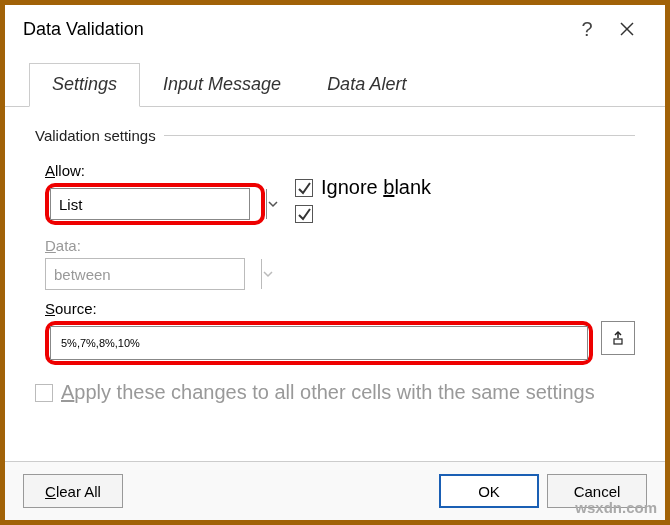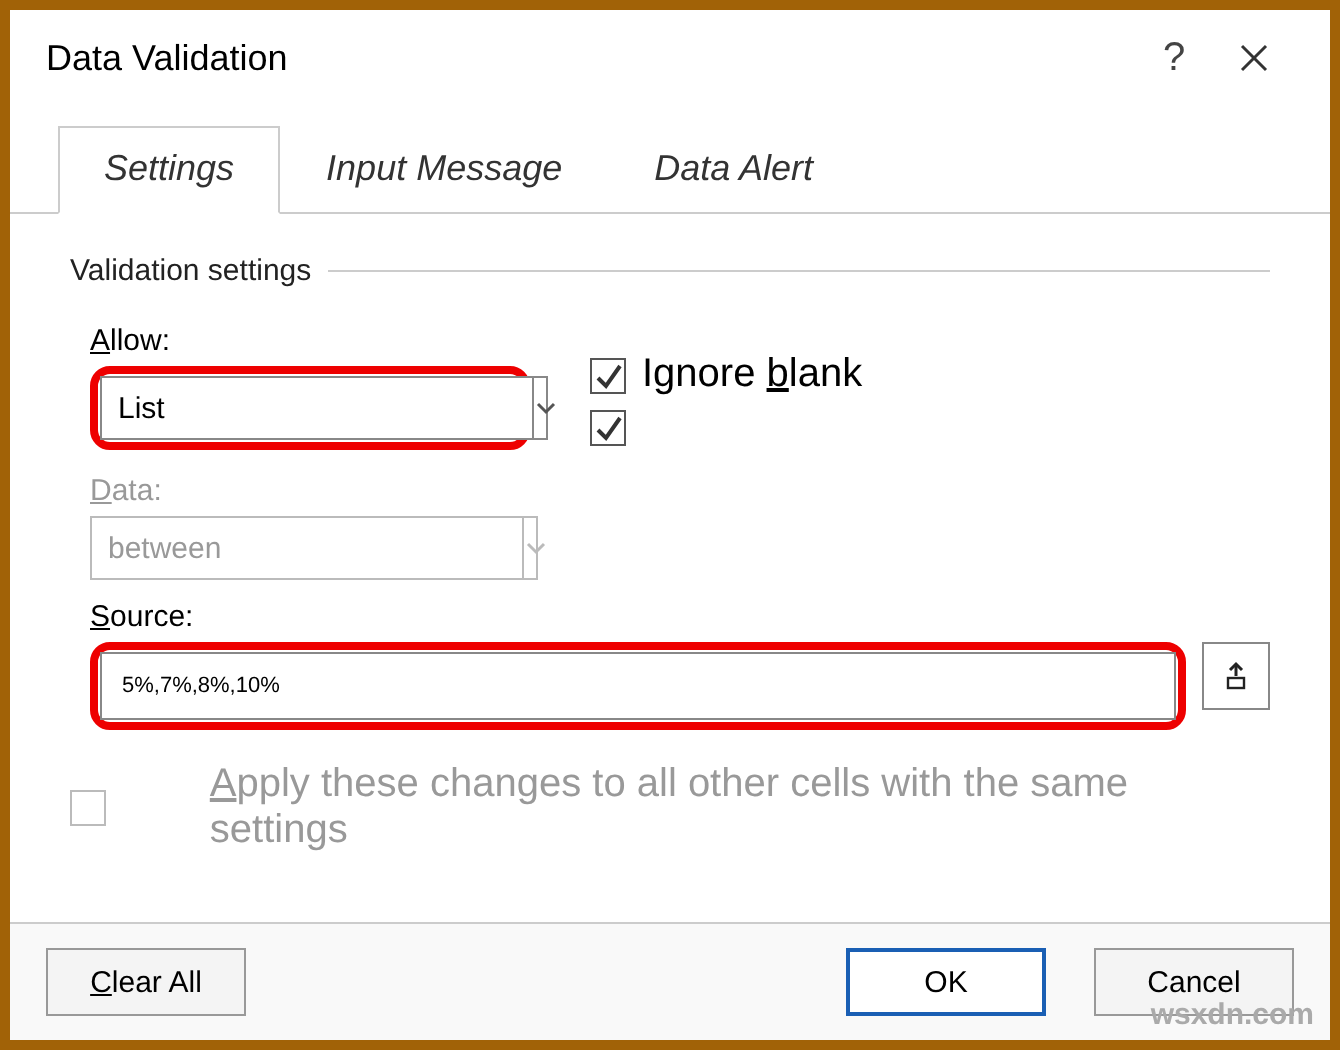--- a/index.html
+++ b/index.html
@@ -48,21 +48,21 @@
     .fieldset-line {
       display: flex; align-items: center; margin-bottom: 14px;
     }
     .fieldset-label { font-size: 15px; color: #222; margin-right: 8px; }
     .fieldset-rule { flex: 1; height: 1px; background: #ccc; }
     .row { display: flex; align-items: center; }
     .col-left { width: 220px; }
     .lbl { font-size: 15px; display: block; margin-bottom: 4px; text-decoration: none; }
     .lbl .u { text-decoration: underline; }
     .combo {
-      display: flex; align-items: stretch; height: 32px; width: 224px;
+      display: flex; align-items: stretch; height: 32px; width: 200px;
       border: 1px solid #888; background:#fff;
     }
     .combo.disabled { border-color: #bbb; color: #999; }
     .combo input {
       flex:1; border:none; padding: 0 8px; font-size:15px; outline:none; background:transparent;
     }
     .combo.disabled input { color:#999; }
     .combo .arrow {
       width: 28px; border-left:1px solid #888; display:flex; align-items:center; justify-content:center; cursor:pointer;
     }
@@ -98,21 +98,21 @@
       display:flex; align-items:center;
       background:#f9f9f9;
     }
     .btn {
       min-width:100px; height:34px; border:1px solid #999; background:#f4f4f4;
       font-size:15px; cursor:pointer; display:inline-flex; align-items:center; justify-content:center;
       padding:0 18px;
     }
     .btn.primary { border:2px solid #1a5fb4; background:#fff; }
     .spacer { flex:1; }
-    .footer .btn + .btn { margin-left:24px; }
+    .footer .btn + .btn { margin-left:8px; }
     .watermark {
       position:absolute; bottom:4px; right:8px; font-size:15px; color:#aaa;font-weight:bold;
     }
     svg { display:block; }
   </style>
 </head>
 <body>
 
 <div class="dialog">
 
@@ -200,21 +200,21 @@
               <rect x="4" y="9" width="8" height="5" fill="none" stroke="#222" stroke-width="1.2"></rect>
               <polyline points="8,2 8,8" stroke="#222" stroke-width="1.5"></polyline>
               <polyline points="5,5 8,2 11,5" fill="none" stroke="#222" stroke-width="1.5"></polyline>
             </svg>
           </div>
         </div>
       </div>
 
     </div>
 
-    <div class="check disabled" style="margin-top:16px;gap:44px;">
+    <div class="check disabled" style="margin-top:16px;">
       <span class="box"></span>
       <span><span style="text-decoration:underline">A</span>pply these changes to all other cells with the same settings</span>
     </div>
 
   </div>
 
   <div class="footer">
     <div class="btn"><span style="text-decoration:underline">C</span>lear All</div>
     <div class="spacer"></div>
     <div class="btn primary">OK</div>

